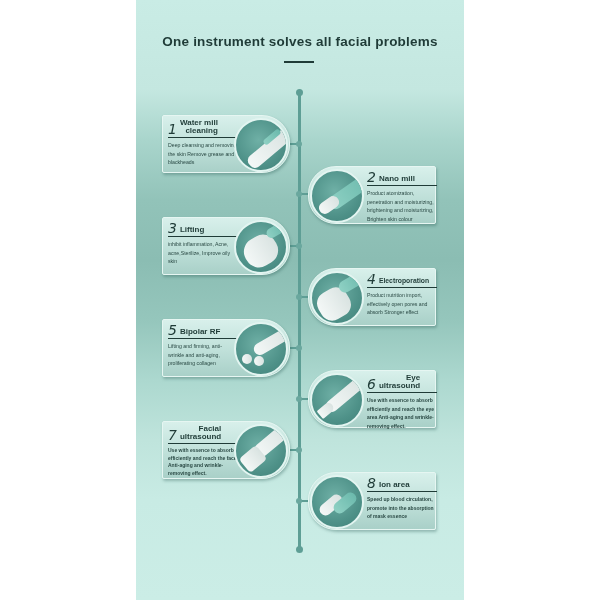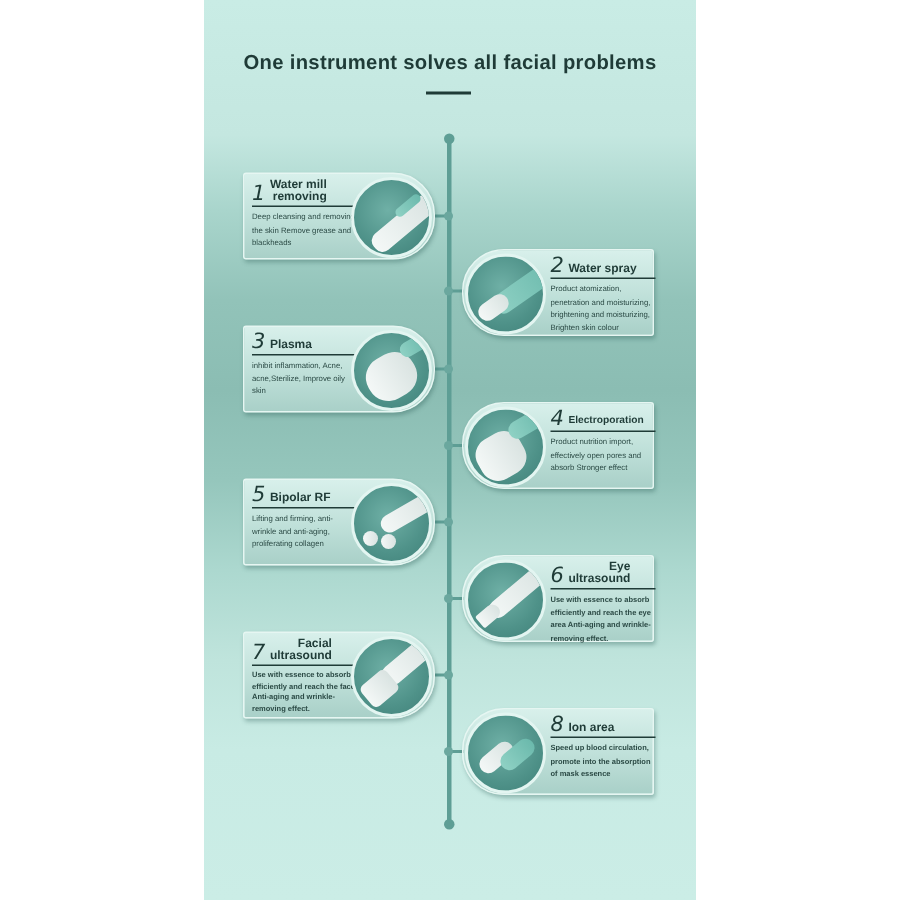--- a/index.html
+++ b/index.html
@@ -88,49 +88,49 @@
   <div class="conn-dot" style="left:160px;top:396px;"></div>
   <div class="conn" style="left:154px;top:449px;"></div>
   <div class="conn-dot" style="left:160px;top:447px;"></div>
   <div class="conn" style="left:165px;top:500px;"></div>
   <div class="conn-dot" style="left:160px;top:498px;"></div>
 
   <div class="card card-left" style="top:115px;">
     <div class="txt">
       <div class="head">
         <span class="num">1</span>
-        <span class="name two"><span>Water mill</span><br><span>removing</span></span>
+        <span class="name two"><span>Water mill</span><br><span>cleaning</span></span>
       </div>
       <div class="desc">Deep cleansing and removing the skin Remove grease and blackheads</div>
     </div>
     <div class="circle">
       <div class="dev" style="left:8px;top:22px;width:50px;height:14px;transform:rotate(-40deg);"></div>
       <div class="dev dev-teal" style="left:26px;top:14px;width:20px;height:6px;transform:rotate(-40deg);"></div>
     </div>
   </div>
 
   <div class="card card-right" style="top:166px;">
     <div class="circle">
       <div class="dev dev-teal" style="left:14px;top:14px;width:48px;height:14px;transform:rotate(-35deg);"></div>
       <div class="dev" style="left:6px;top:28px;width:22px;height:12px;transform:rotate(-35deg);"></div>
     </div>
     <div class="txt">
       <div class="head">
         <span class="num">2</span>
-        <span class="name">Water spray</span>
+        <span class="name">Nano mill</span>
       </div>
       <div class="desc">Product atomization, penetration and moisturizing, brightening and moisturizing, Brighten skin colour</div>
     </div>
   </div>
 
   <div class="card card-left" style="top:217px;">
     <div class="txt">
       <div class="head">
         <span class="num">3</span>
-        <span class="name">Plasma</span>
+        <span class="name">Lifting</span>
       </div>
       <div class="desc">inhibit inflammation, Acne, acne,Sterilize, Improve oily skin</div>
     </div>
     <div class="circle">
       <div class="dev" style="left:8px;top:14px;width:34px;height:30px;border-radius:14px;transform:rotate(-30deg);"></div>
       <div class="dev dev-teal" style="left:30px;top:4px;width:18px;height:10px;transform:rotate(-30deg);"></div>
     </div>
   </div>
 
   <div class="card card-right" style="top:268px;">

